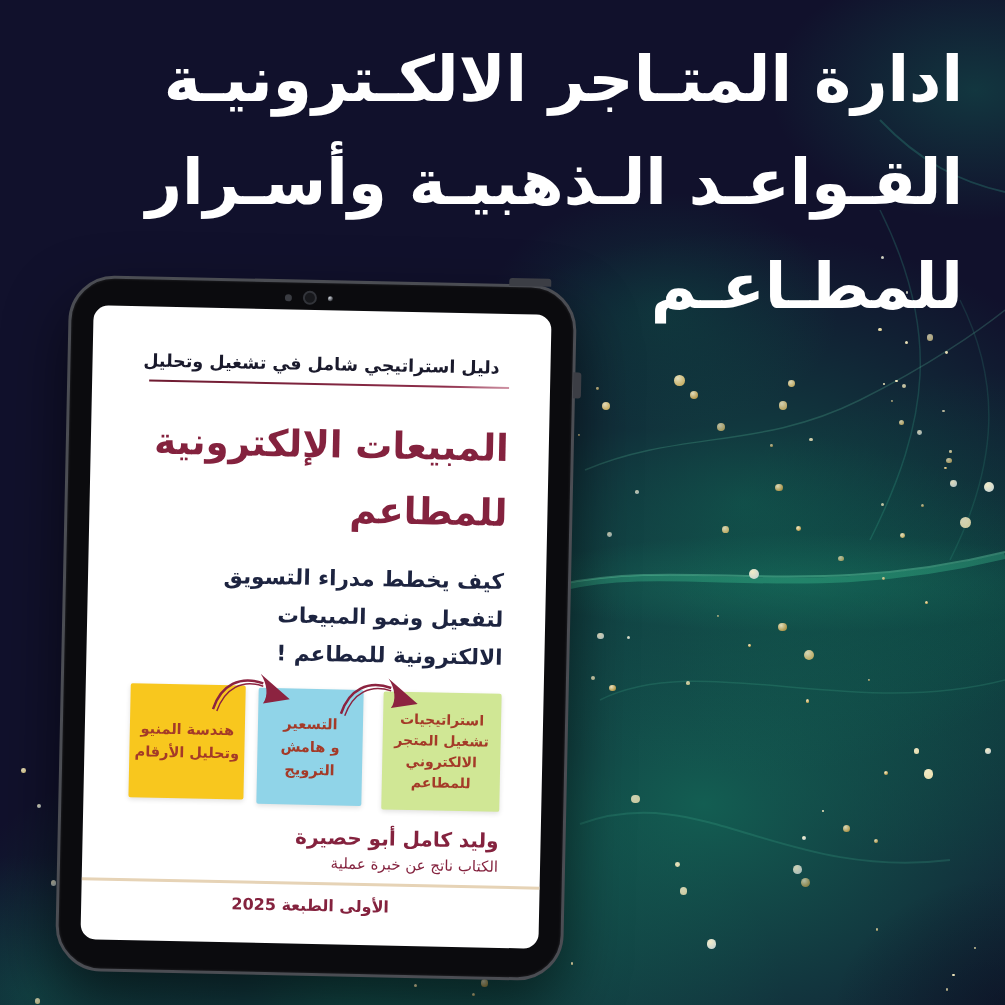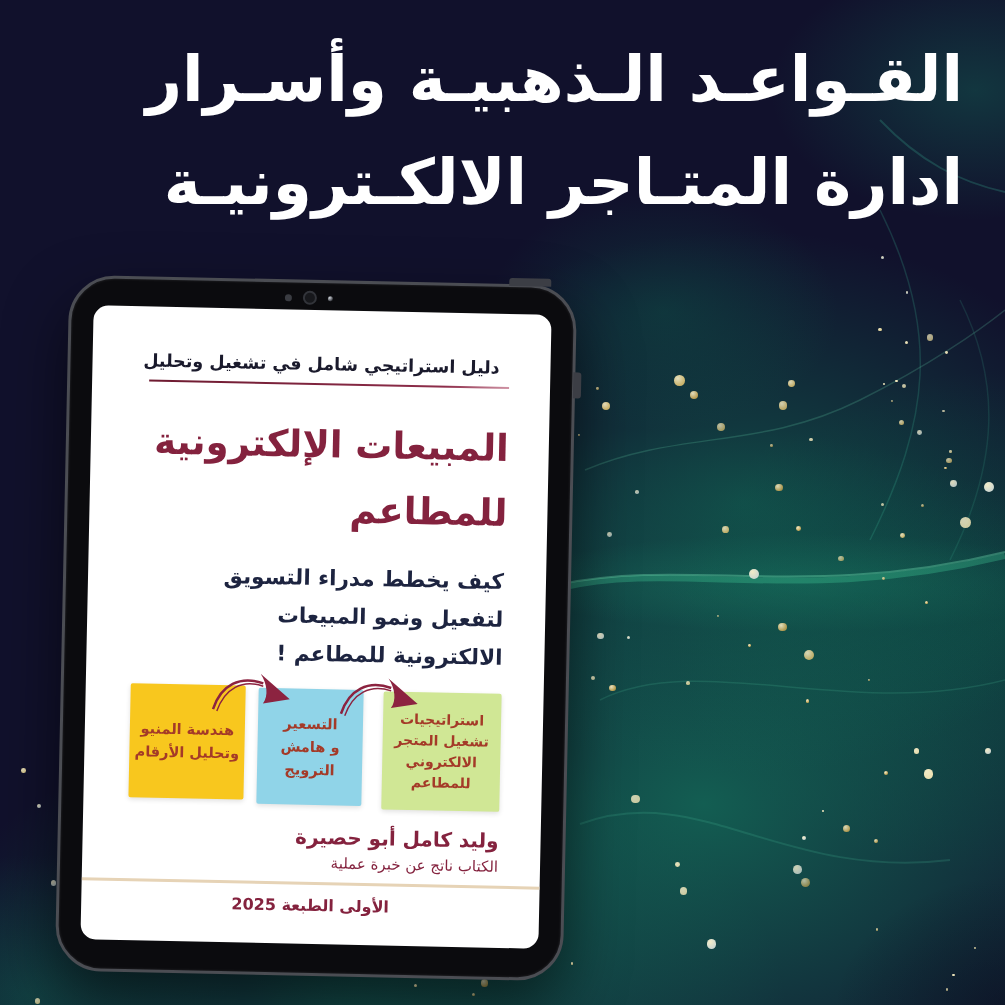--- a/index.html
+++ b/index.html
@@ -188,22 +188,23 @@
       <div class="dot" style="left: 498.131px; top: 934.314px; width: 3.92806px; height: 3.92806px; opacity: 0.87; background: radial-gradient(circle at 35% 30%, rgb(246, 238, 202), rgb(201, 167, 83) 70%);"></div>
       <div class="dot" style="left: 472.382px; top: 993.346px; width: 3.10966px; height: 3.10966px; opacity: 0.79; background: radial-gradient(circle at 35% 30%, rgb(246, 238, 202), rgb(201, 167, 83) 70%);"></div>
       <div class="dot" style="left: 577.851px; top: 434.048px; width: 2.07261px; height: 2.07261px; opacity: 0.82; background: radial-gradient(circle at 35% 30%, rgb(246, 238, 202), rgb(201, 167, 83) 70%);"></div>
       <div class="dot" style="left: 626.881px; top: 636.099px; width: 3.11601px; height: 3.11601px; opacity: 0.93; background: radial-gradient(circle at 35% 30%, rgb(246, 238, 202), rgb(207, 217, 210) 70%);"></div>
       <div class="dot" style="left: 609.329px; top: 684.765px; width: 6.21017px; height: 6.21017px; opacity: 0.98; background: radial-gradient(circle at 35% 30%, rgb(246, 238, 202), rgb(191, 160, 78) 70%);"></div>
       <div class="dot" style="left: 607.178px; top: 531.883px; width: 4.77265px; height: 4.77265px; opacity: 0.78; background: radial-gradient(circle at 35% 30%, rgb(246, 238, 202), rgb(207, 217, 210) 70%);"></div>
       <div class="dot" style="left: 597.407px; top: 633.093px; width: 6.28557px; height: 6.28557px; opacity: 0.92; background: radial-gradient(circle at 35% 30%, rgb(246, 238, 202), rgb(207, 217, 210) 70%);"></div>
     </div>
 
   <div class="heading">
+    <div>ادارة المتـاجر الالكـترونيـة</div>
     <div>القـواعـد الـذهبيـة وأسـرار</div>
-    <div>ادارة المتـاجر الالكـترونيـة</div>
+    <div>للمطـاعـم</div>
   </div>
 
   <div class="tablet">
     <div class="btn-top"></div>
     <div class="btn-side"></div>
     <div class="cam">
       <span class="c1"></span>
       <span class="c2"></span>
       <span class="c3"></span>
     </div>

